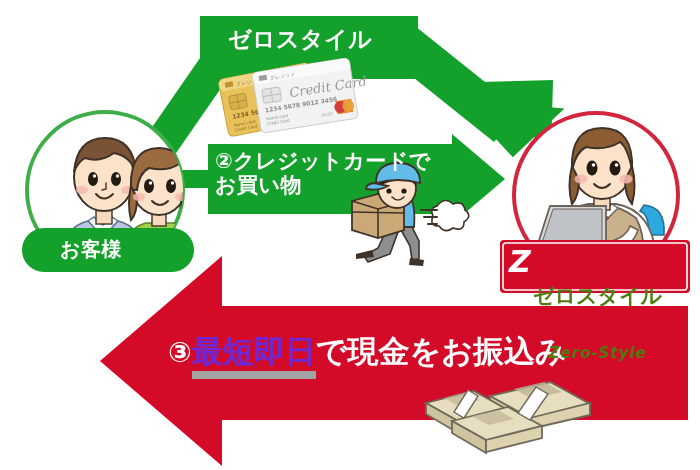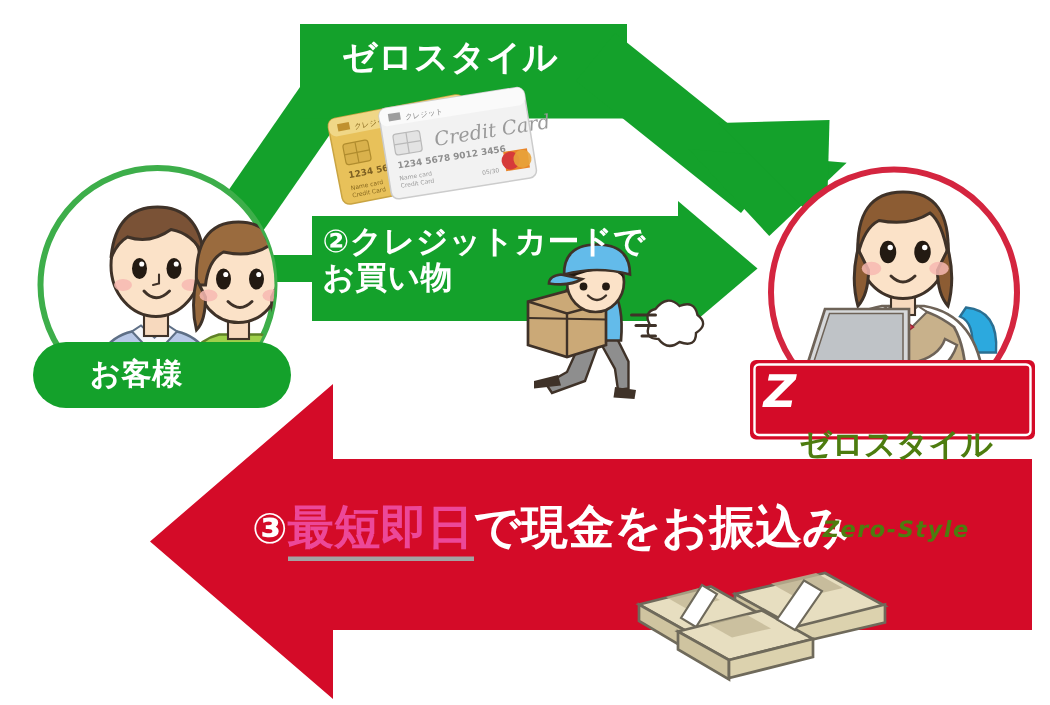--- a/index.html
+++ b/index.html
@@ -29,24 +29,23 @@
   #label-customer{left:60px;top:238px;font-size:20px;}
 
   #label-step3{
     position:absolute;left:168px;top:336px;
     font-size:31px;font-weight:bold;color:#ffffff;
     font-family:"DejaVu Sans","Liberation Sans",sans-serif;
     white-space:pre;line-height:1;
   }
   #label-step3 .num{font-size:28px;}
   #label-step3 .hi{
-    color:#ec4899;
-    border-bottom:3px solid #a3a3a3;
+    color:#6d28d9;
+    border-bottom:8px solid #a3a3a3;
     padding-bottom:2px;
-    font-family:Liberation Serif, serif;
   }
 
   #logo-text{
     position:absolute;left:533px;top:248px;
     color:#4d7c0f;white-space:pre;
     font-family:"DejaVu Sans","Liberation Sans",sans-serif;
   }
   #logo-text .kana{display:block;font-size:21px;font-weight:bold;letter-spacing:0px;line-height:1;}
   #logo-text .roman{display:block;font-size:15px;font-weight:bold;font-style:italic;letter-spacing:1px;line-height:1.1;margin-top:0;text-align:center;}
   #logo-z{

